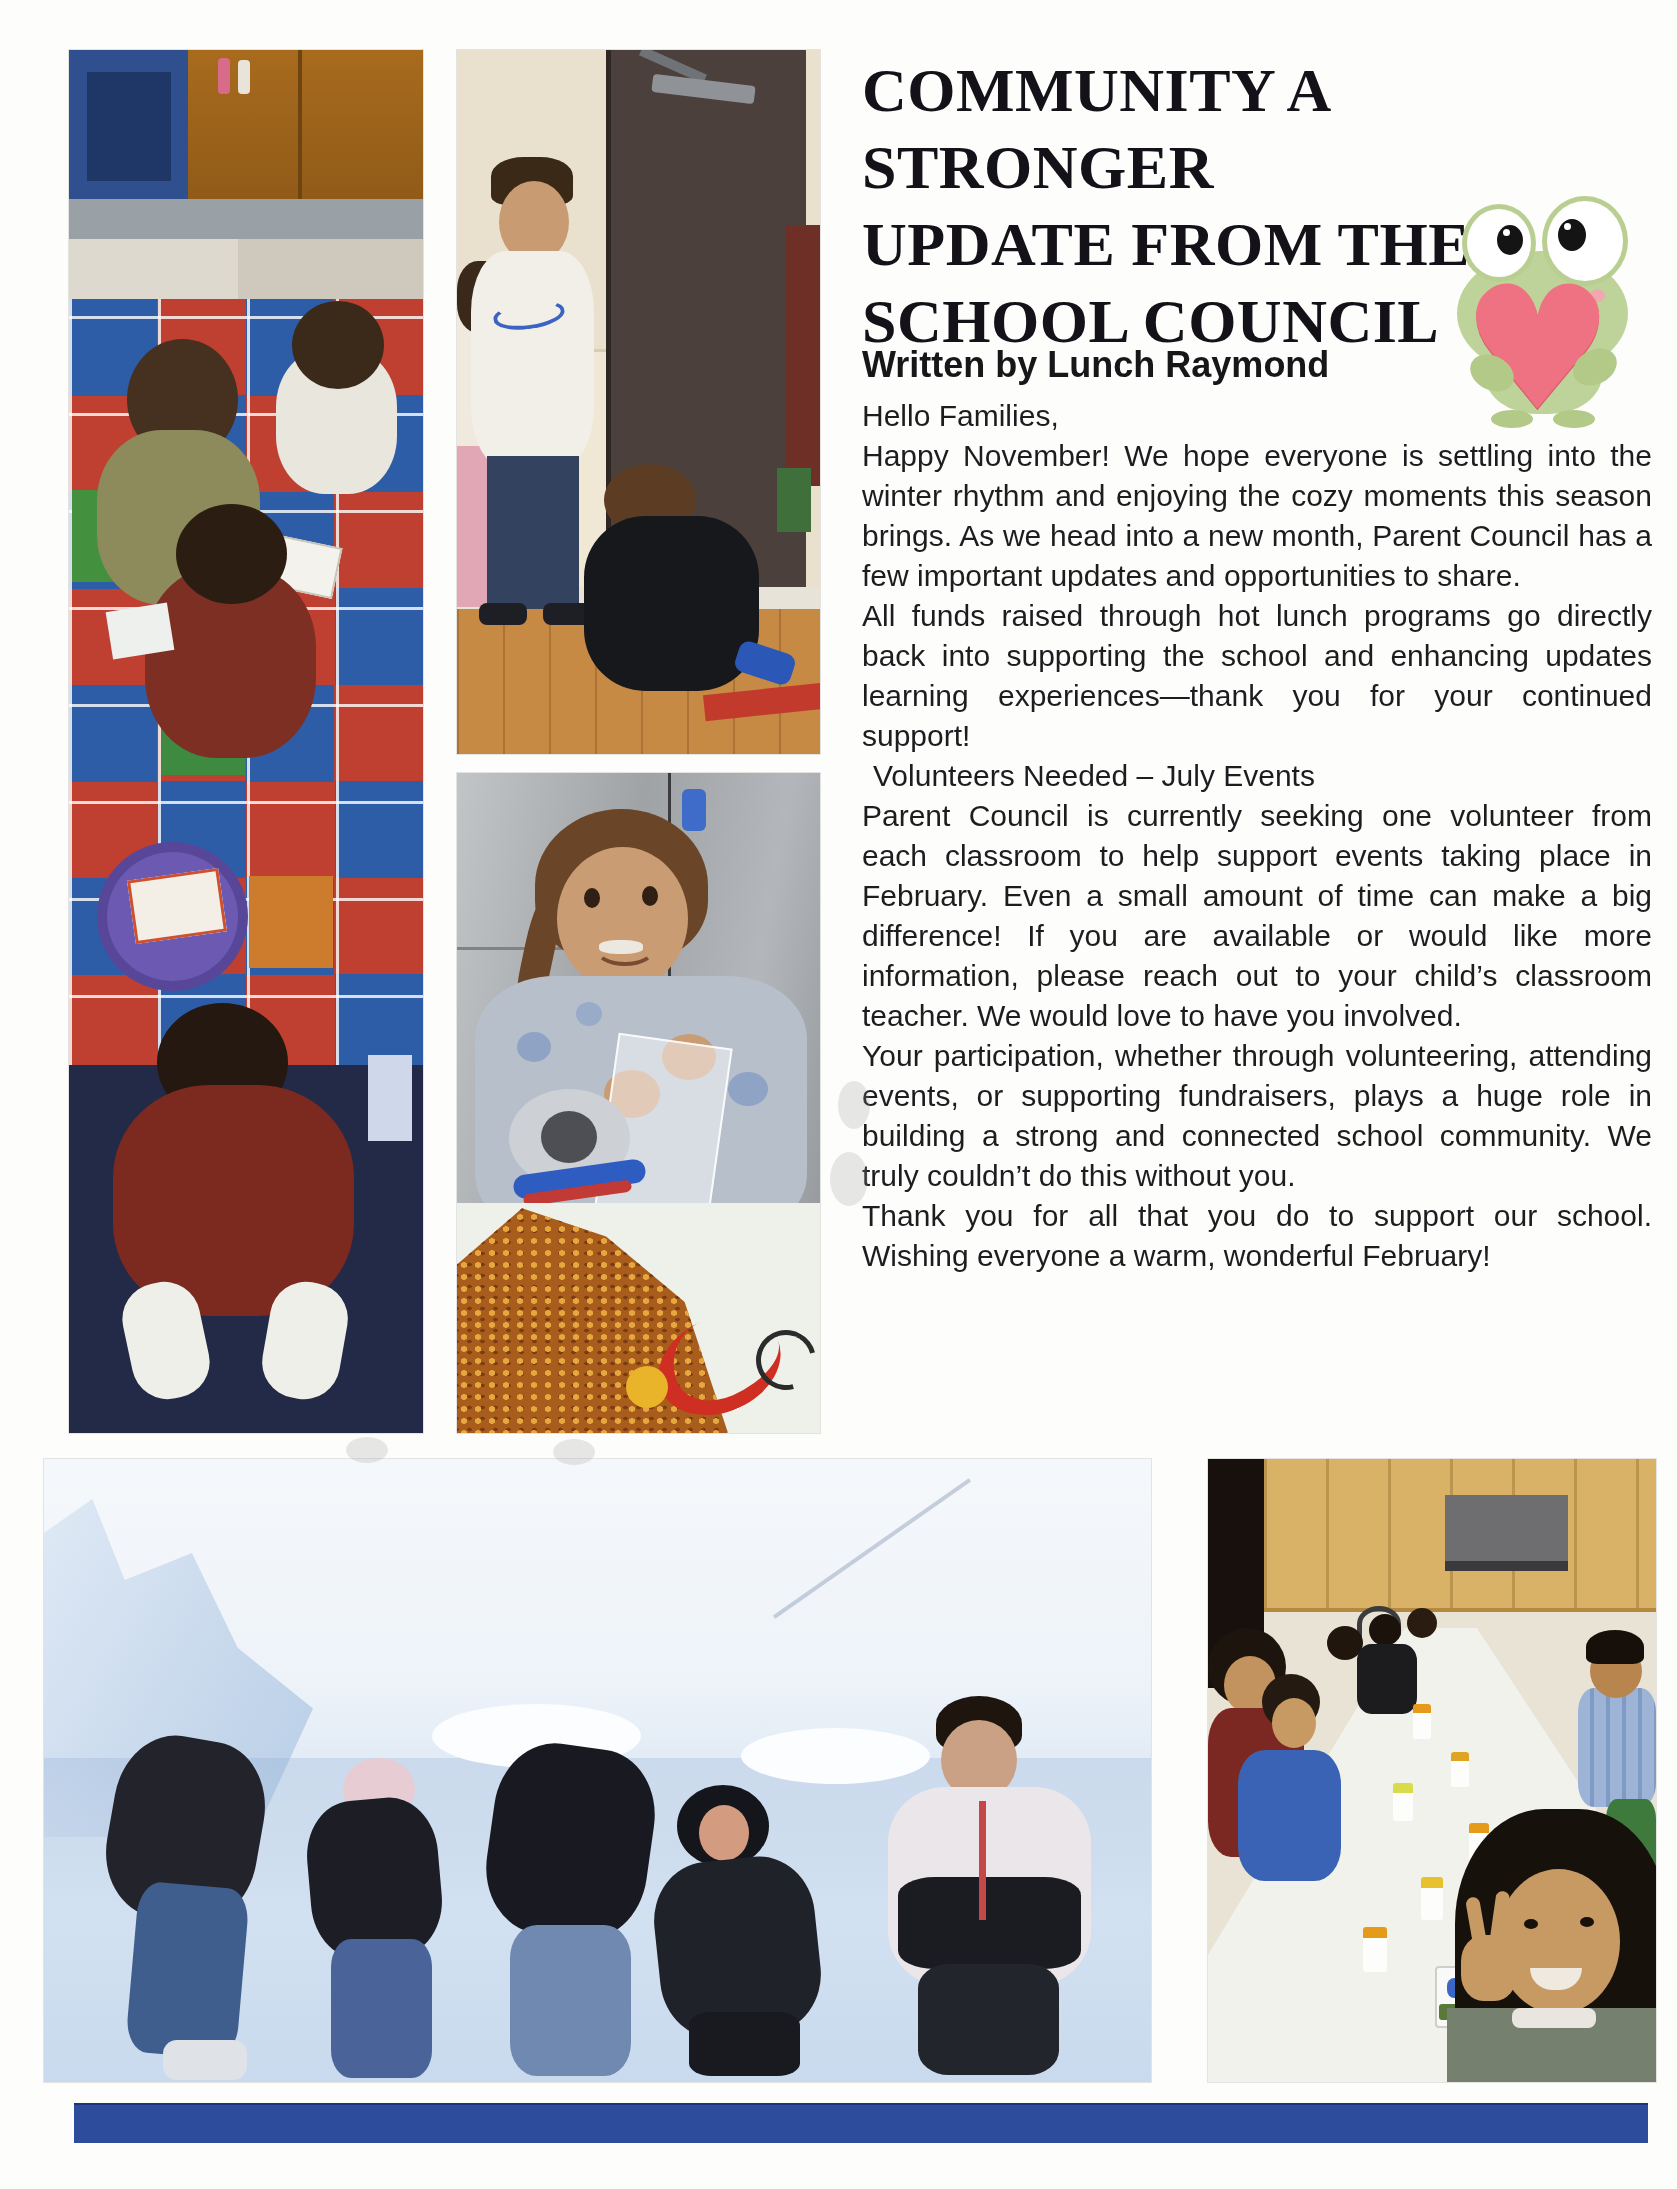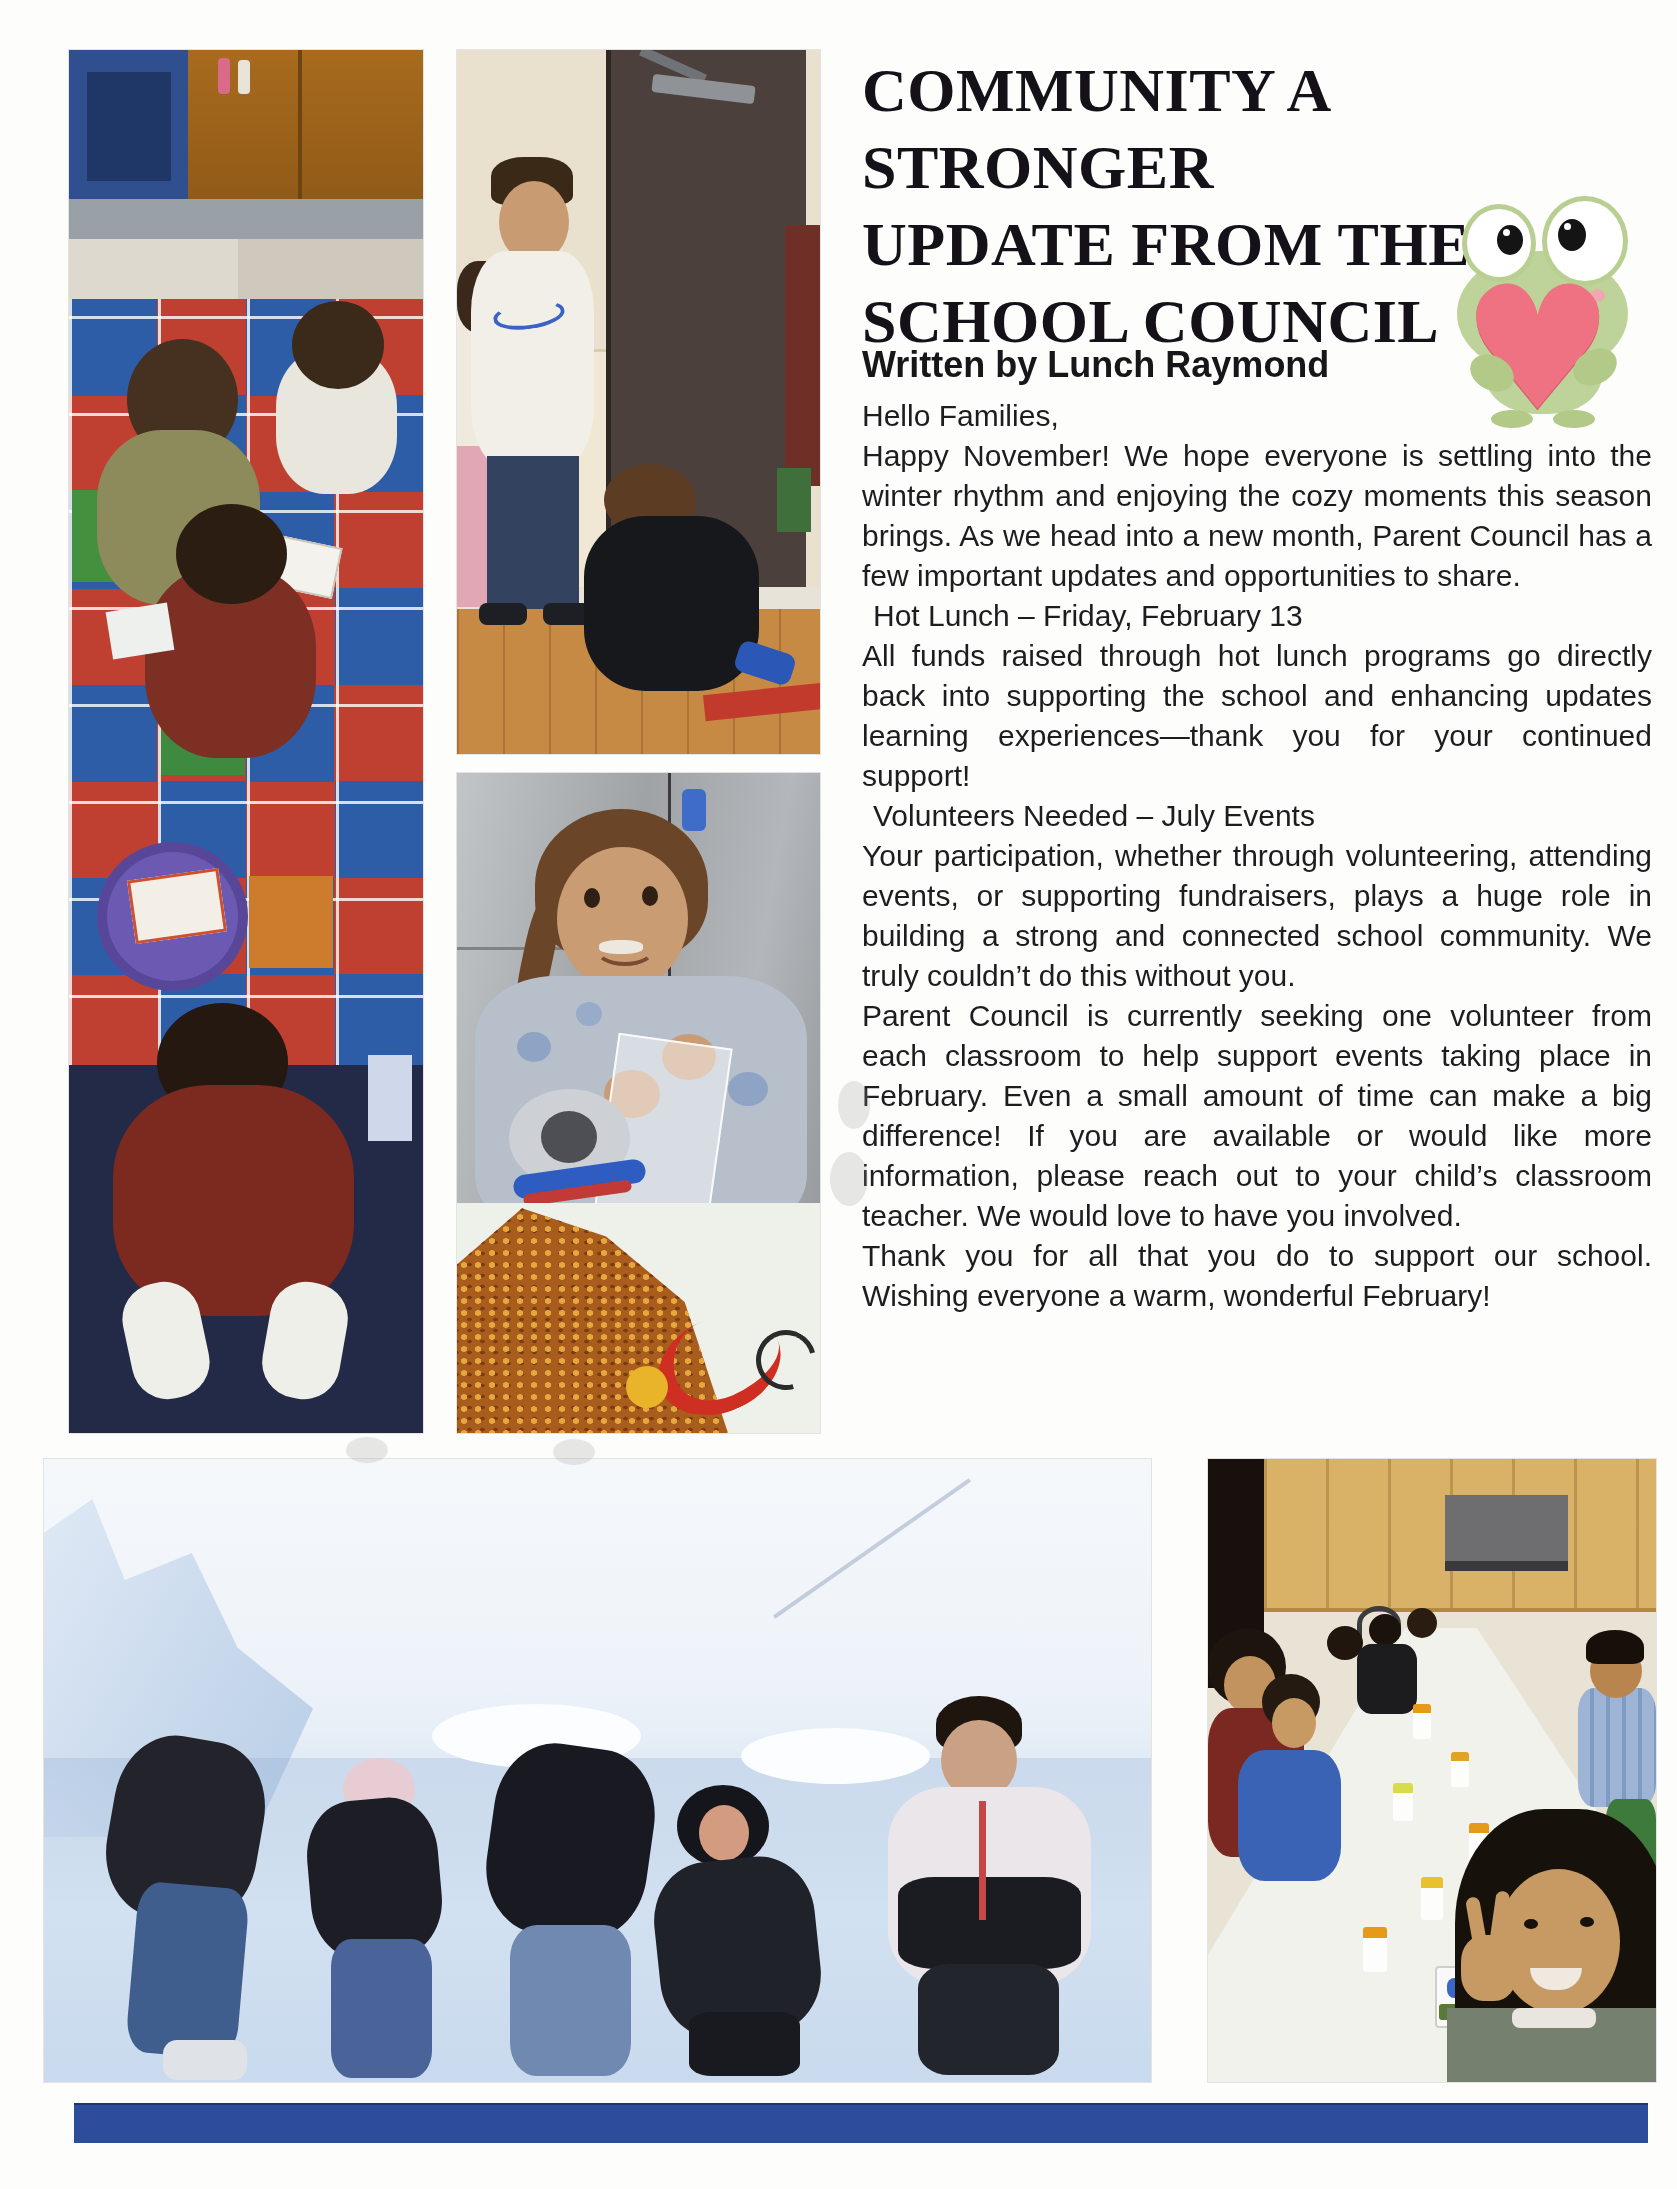--- a/index.html
+++ b/index.html
@@ -127,25 +127,24 @@
 
   <div class="headline">
     <div>COMMUNITY A STRONGER</div>
     <div>UPDATE FROM THE</div>
     <div>SCHOOL COUNCIL</div>
   </div>
   <div class="byline">Written by Lunch Raymond</div>
   <div class="article">
       <p class="para">Hello Families,</p>
       <p class="para">Happy November! We hope everyone is settling into the winter rhythm and enjoying the cozy moments this season brings. As we head into a new month, Parent Council has a few important updates and opportunities to share.</p>
-      <p class="para indent">Hot Lunch – Friday, February 13</p>
       <p class="para">All funds raised through hot lunch programs go directly back into supporting the school and enhancing updates learning experiences—thank you for your continued support!</p>
       <p class="para indent">Volunteers Needed – July Events</p>
+      <p class="para">Parent Council is currently seeking one volunteer from each classroom to help support events taking place in February. Even a small amount of time can make a big difference! If you are available or would like more information, please reach out to your child’s classroom teacher. We would love to have you involved.</p>
       <p class="para">Your participation, whether through volunteering, attending events, or supporting fundraisers, plays a huge role in building a strong and connected school community. We truly couldn’t do this without you.</p>
-      <p class="para">Parent Council is currently seeking one volunteer from each classroom to help support events taking place in February. Even a small amount of time can make a big difference! If you are available or would like more information, please reach out to your child’s classroom teacher. We would love to have you involved.</p>
       <p class="para">Thank you for all that you do to support our school. Wishing everyone a warm, wonderful February!</p>
     </div>
 
   <div class="frog">
     <div class="sh" style="left:4px;top:52px;width:171px;height:125px;background:#bed399;border-radius:50%;"></div>
     <div class="sh" style="left:32px;top:129px;width:117px;height:86px;background:#bed399;border-radius:45%;"></div>
     <div class="eye" style="left:14px;top:10px;width:64px;height:68px;"></div>
     <div class="eye" style="left:94px;top:2px;width:76px;height:80px;"></div>
     <div class="pupil" style="left:44px;top:26px;width:26px;height:30px;"></div>
     <div class="pupil" style="left:105px;top:20px;width:28px;height:32px;"></div>

